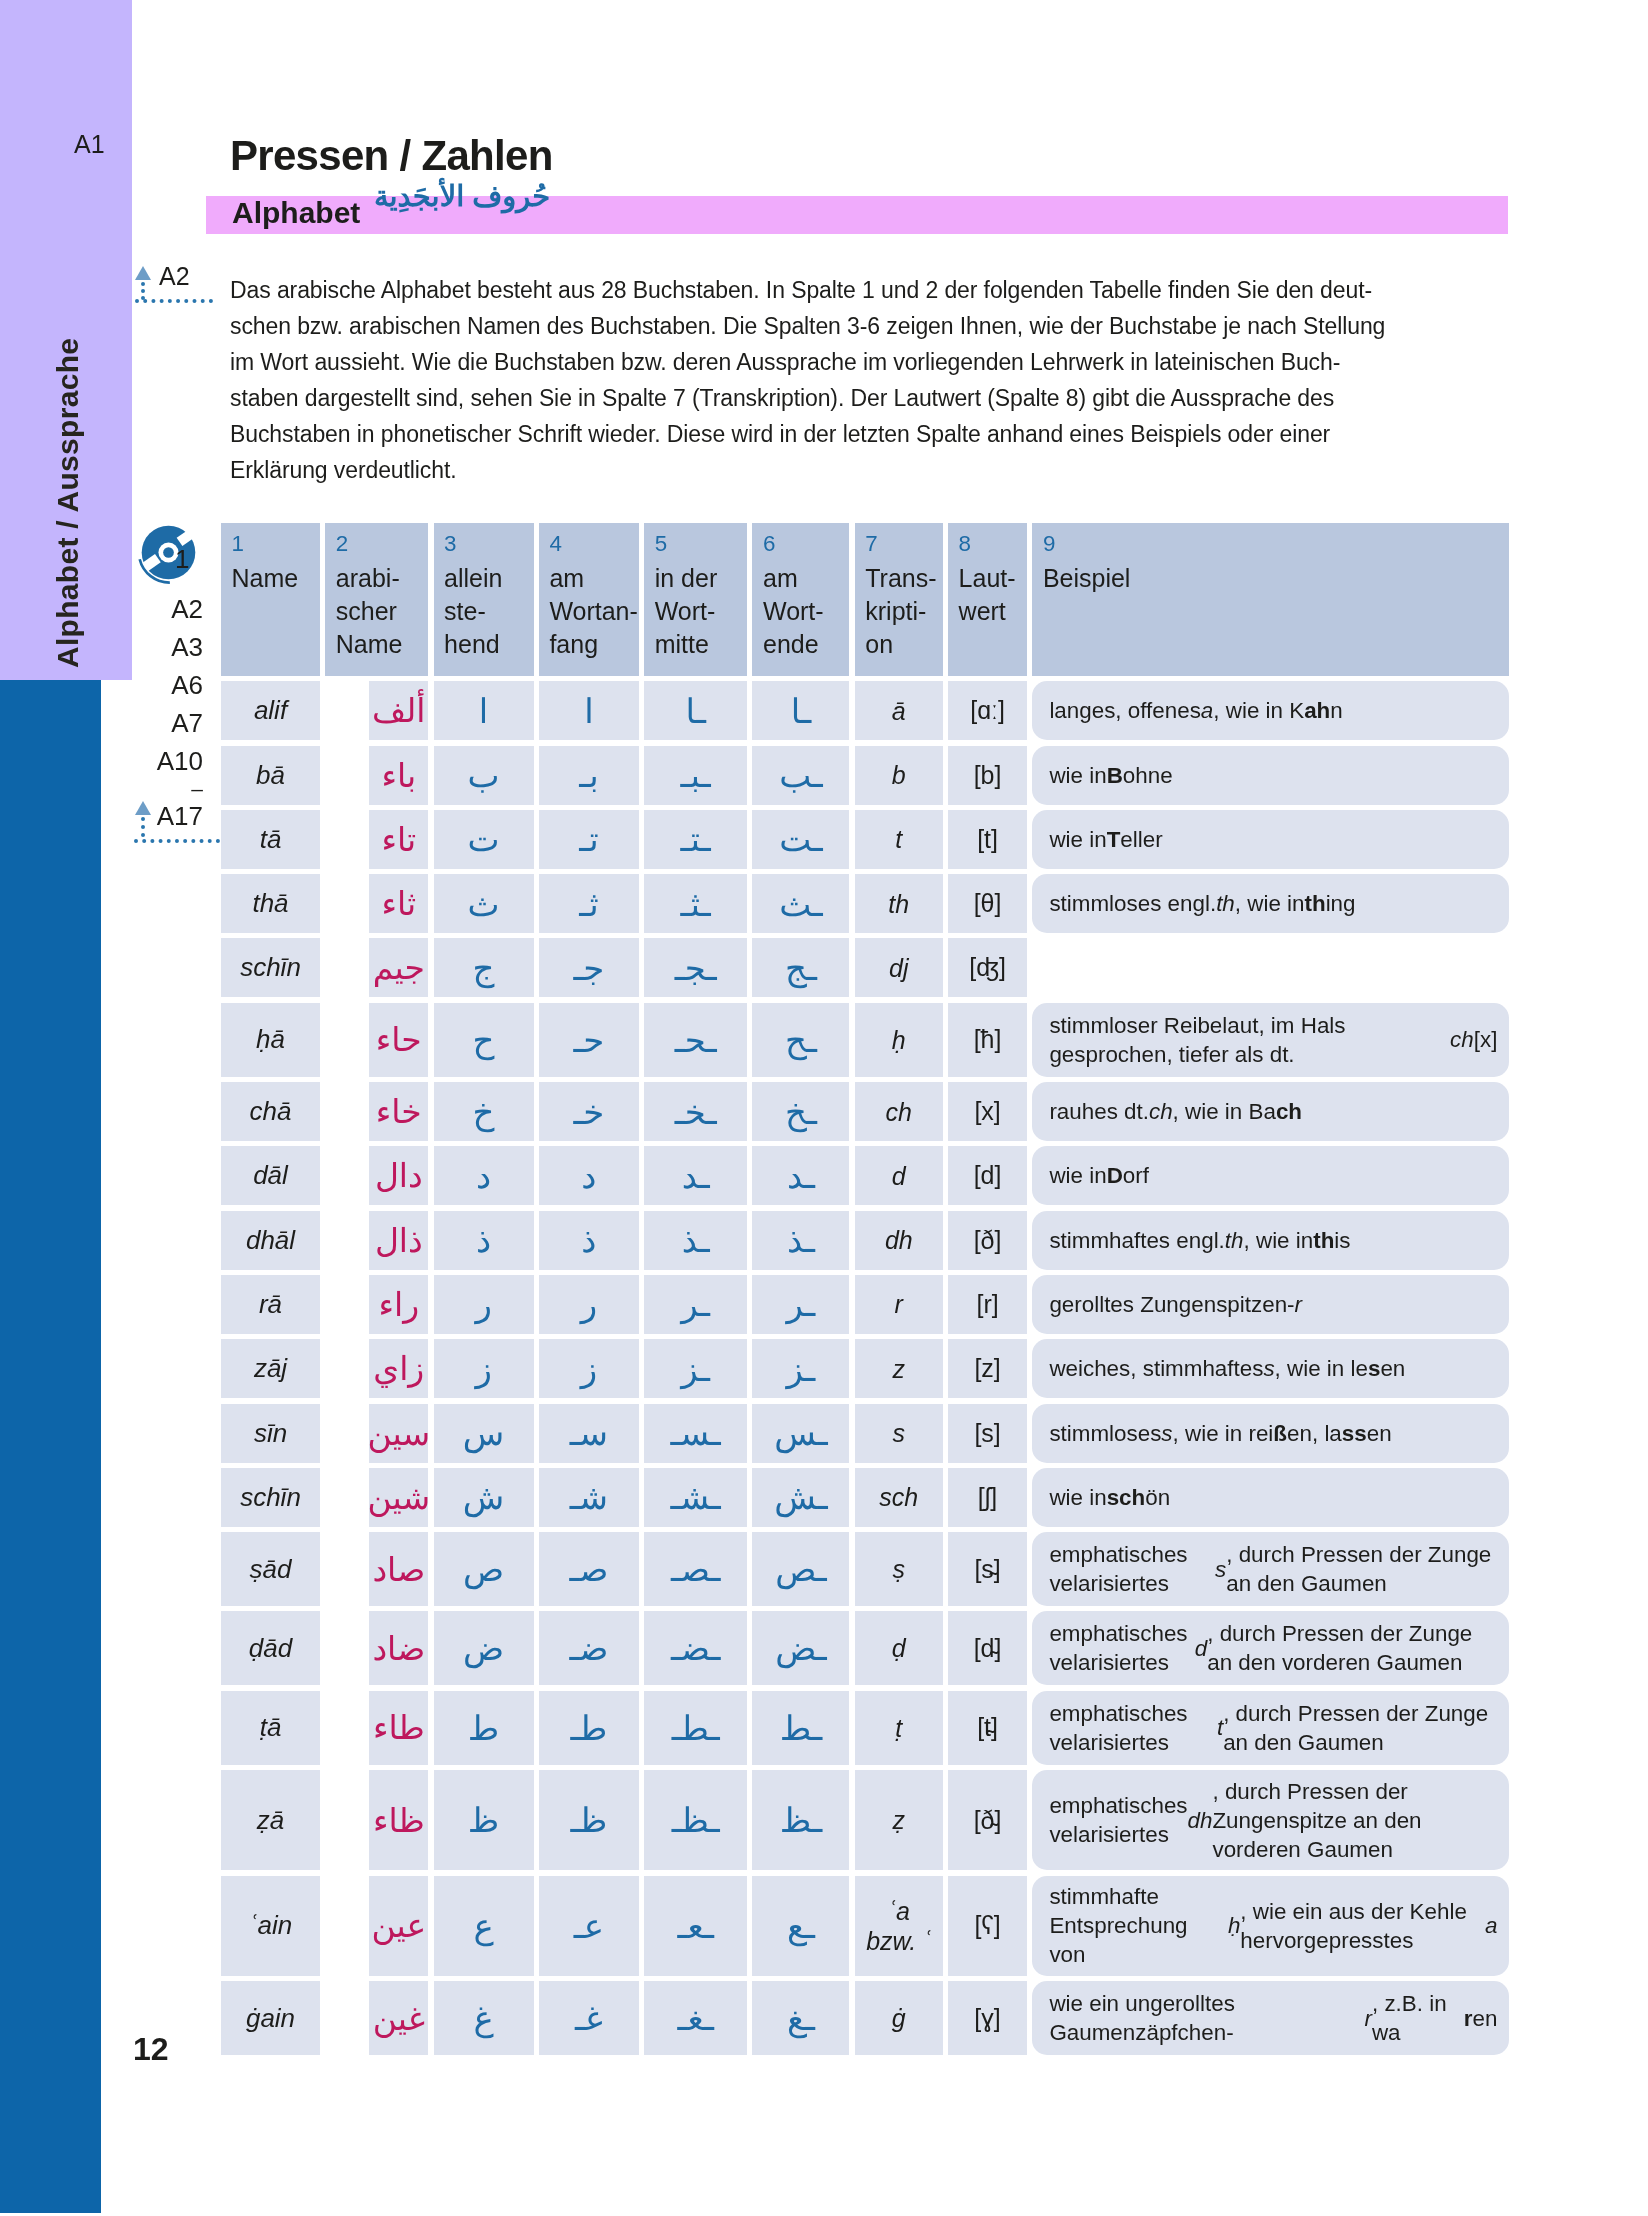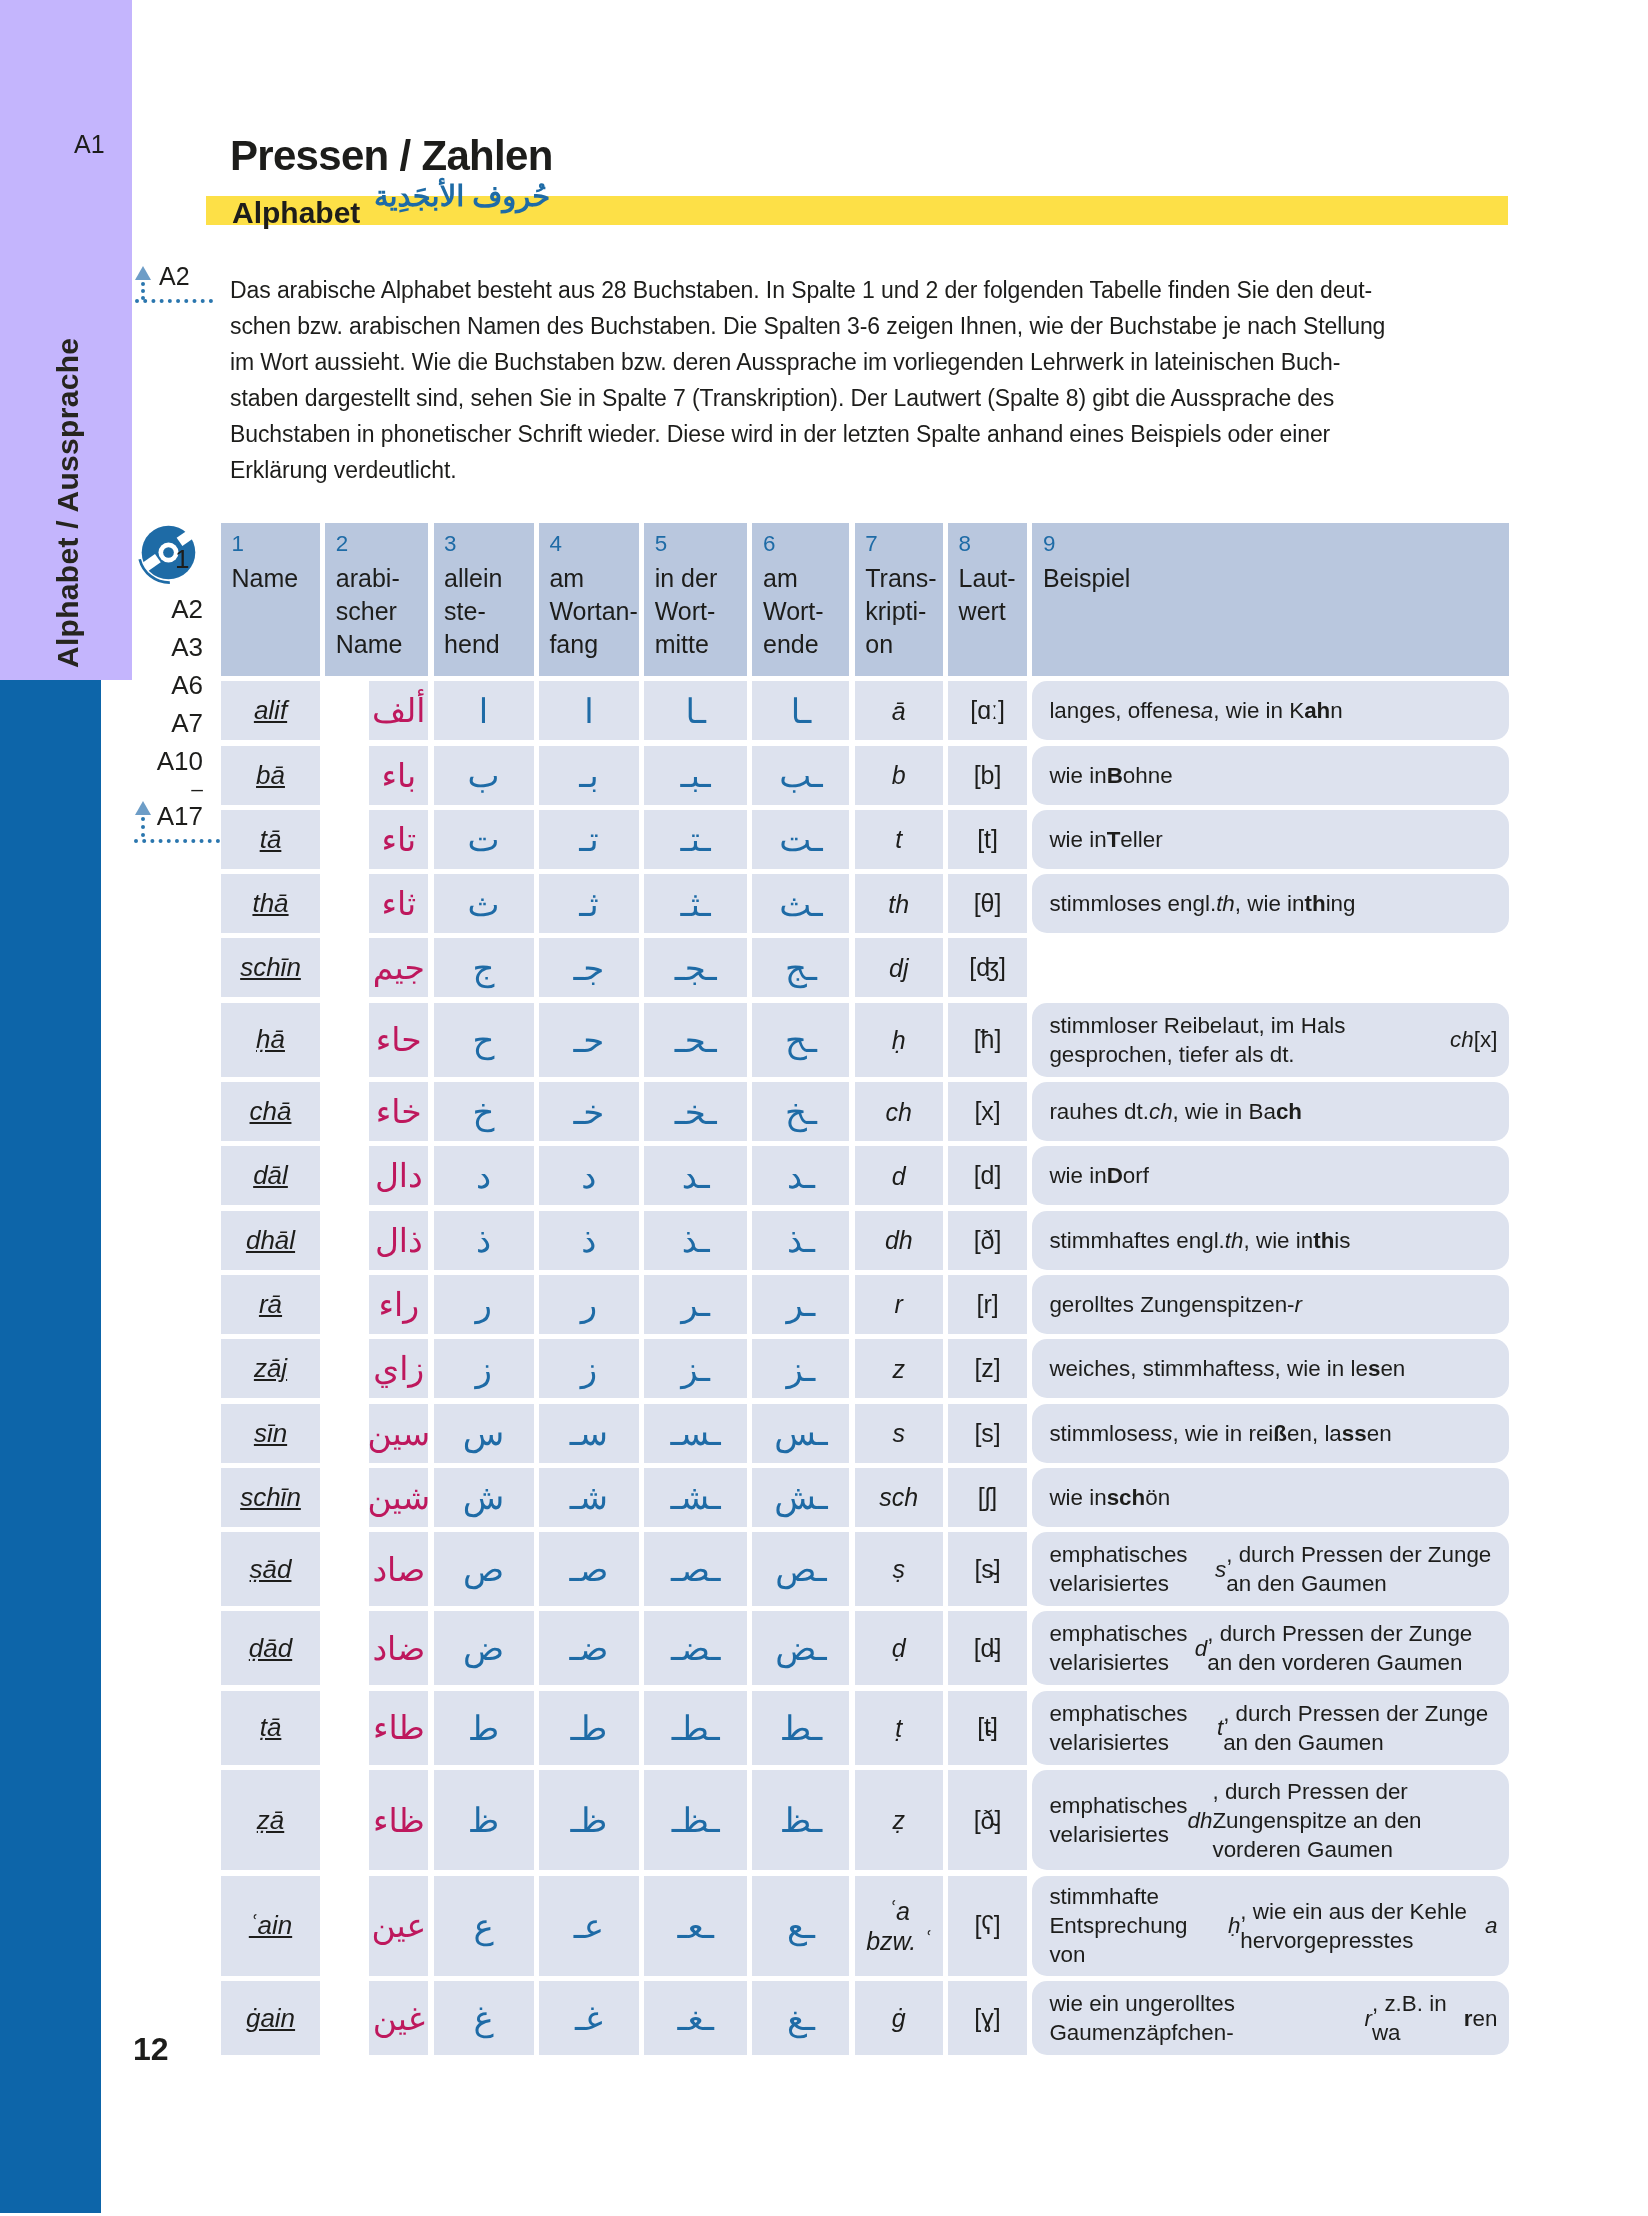--- a/index.html
+++ b/index.html
@@ -11,21 +11,21 @@
   .sidebar-top{position:absolute;left:0;top:0;width:132px;height:680px;background:#c4b5fd;}
   .sidebar-bottom{position:absolute;left:0;top:680px;width:101px;height:1533px;background:#0d65a9;}
   .unit-label{position:absolute;left:74px;top:130px;font-size:25px;color:#1d1d1b;}
   .vlabel{
     position:absolute;left:51px;top:668px;width:369px;
     transform:rotate(-90deg);transform-origin:0 0;
     font-size:30px;font-weight:700;letter-spacing:0.3px;color:#26251f;
   }
   
   .title{position:absolute;left:230px;top:104px;font-size:42px;font-weight:700;letter-spacing:-0.7px;}
-  .section-bar{position:absolute;left:206px;top:196px;width:1302px;height:29px;background:#fde047;}
+  .section-bar{position:absolute;left:206px;top:196px;width:1302px;height:38px;background:#f0abfc;}
   .section-label{position:absolute;left:26px;top:0px;font-size:30px;font-weight:700;}
   .section-arabic{position:absolute;left:168px;top:-17px;font-size:29px;color:#1e6ba6;font-weight:700;}
   .intro{
     position:absolute;left:230px;top:249px;width:1317px;
     font-size:23px;line-height:36px;white-space:pre-line;letter-spacing:-0.1px;
   }
   
   .marker-top{position:absolute;left:135px;top:262px;width:78px;height:43px;}
   .tri{width:0;height:0;border-left:8.6px solid transparent;border-right:8.6px solid transparent;border-bottom:14.5px solid #6d9dc7;}
   .marker-top .tri{position:absolute;left:0;top:4px;}
@@ -45,21 +45,21 @@
   
   .letters-table{position:absolute;left:221px;top:523px;width:1287px;display:flex;flex-direction:column;row-gap:5.3px;}
   .thead,.tr{display:grid;grid-template-columns:99px 103px 100px 100px 103px 97px 88px 79px 477px;column-gap:5.3px;}
   .th{background:#b9c7de;height:153px;box-sizing:border-box;padding:8px 4px 0 10.5px;}
   .th-num{display:block;color:#1e6ba6;font-size:22.4px;margin-bottom:5.3px;}
   .th-label{font-size:25px;line-height:33px;white-space:pre-line;}
   .td{background:#dde2ee;display:flex;align-items:center;justify-content:center;box-sizing:border-box;}
   .tr.lines-1 .td{min-height:59px;}
   .tr.lines-2 .td{min-height:74px;}
   .tr.lines-3 .td{min-height:92px;}
-  .td.name{font-style:italic;font-size:26px;text-decoration:underline;}
+  .td.name{font-style:italic;font-size:26px;}
   .td.arabic{font-size:33px;color:#be185d;margin-left:44px;}
   .td.form{font-size:34px;color:#1e6ba6;}
   .td.trans{font-style:italic;font-size:25px;white-space:pre-line;text-align:center;line-height:30px;}
   .td.laut{font-size:25px;}
   .td.beispiel{justify-content:flex-start;text-align:left;padding:6.6px 12px 6.6px 17px;font-size:22.4px;line-height:29px;border-radius:15px;}
   .td.beispiel i{font-style:italic;}
   .td.beispiel b{font-weight:700;}
   
   .page-num{position:absolute;left:133px;top:2031px;font-size:32px;font-weight:700;}
 </style>

